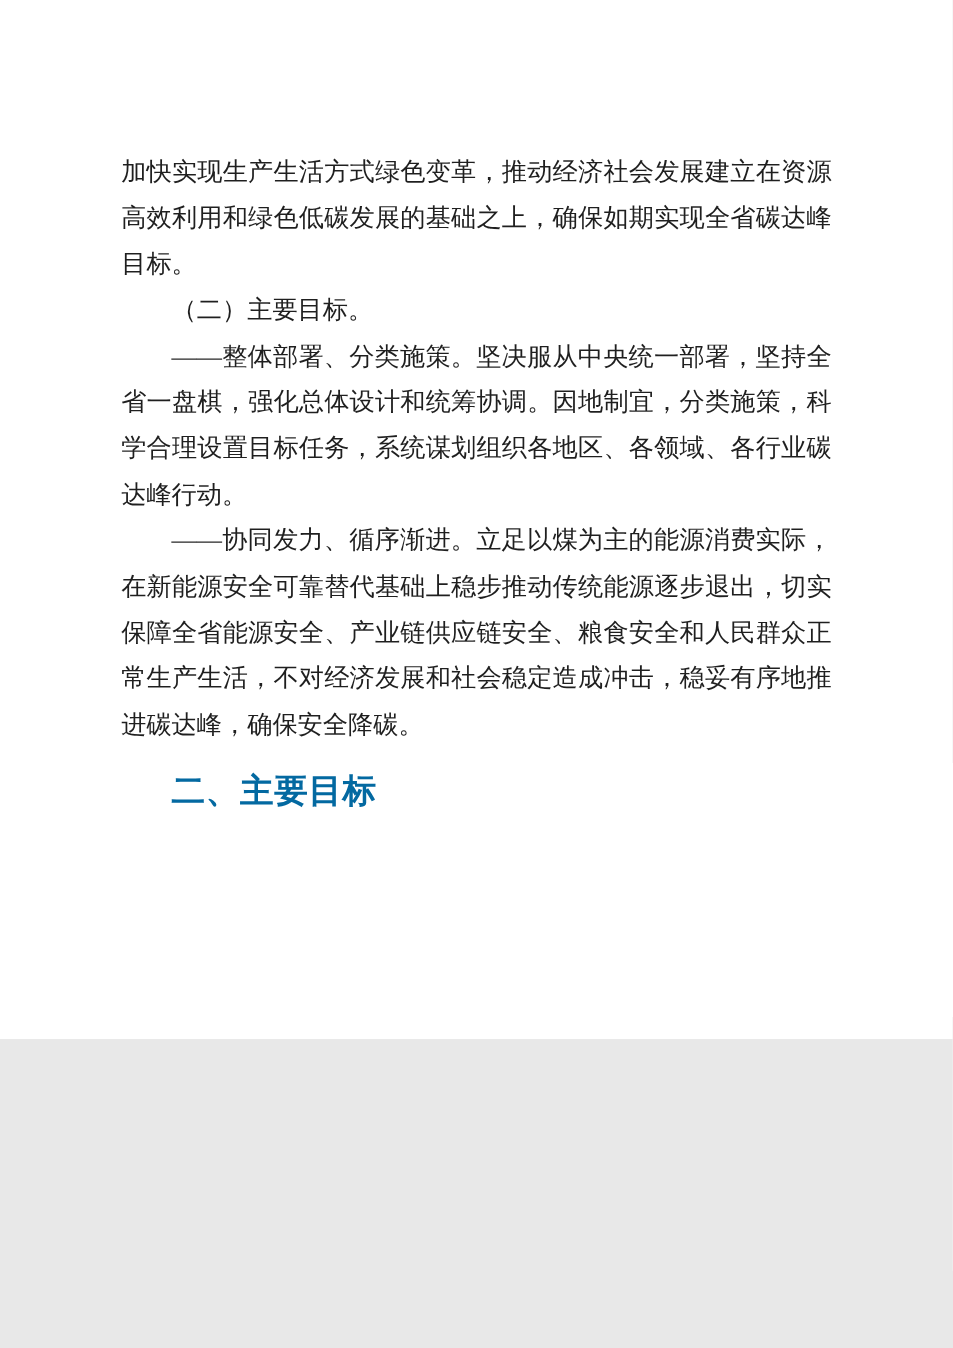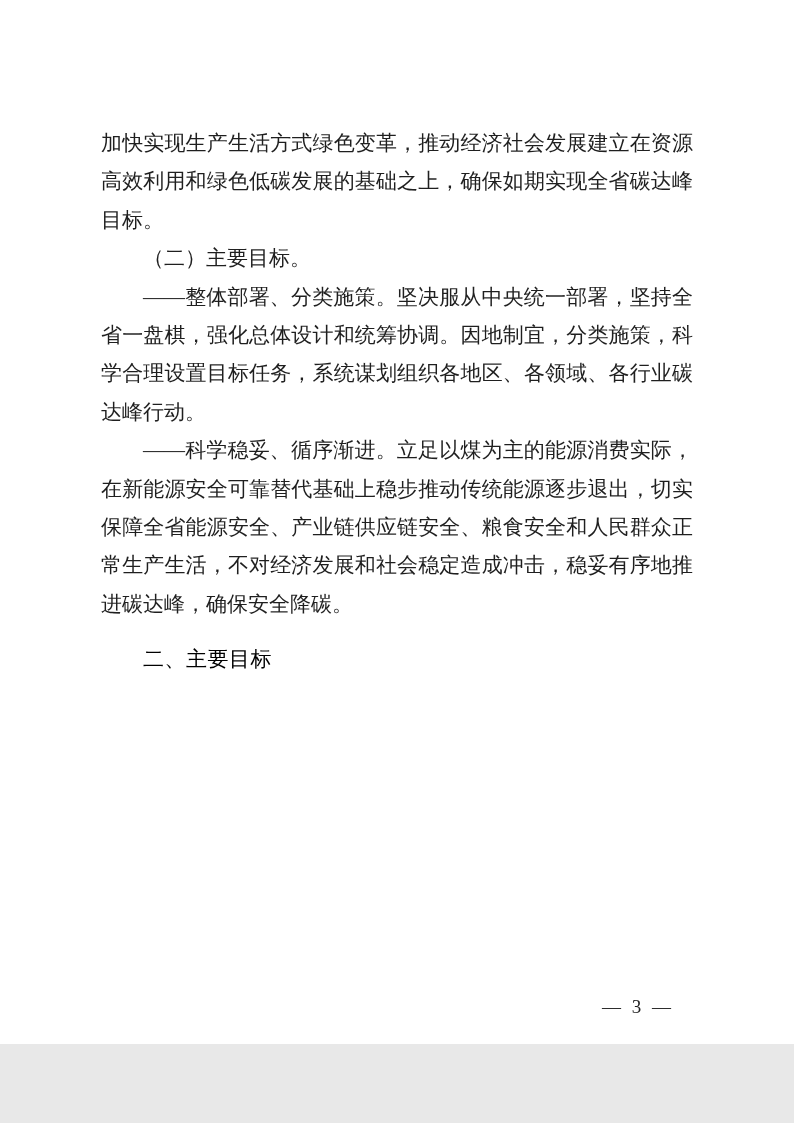--- a/index.html
+++ b/index.html
@@ -3,21 +3,21 @@
 <meta charset="utf-8">
 <style>
   html, body {
     margin: 0;
     padding: 0;
     background: #e8e8e8;
   }
   .page {
     position: relative;
     width: 794px;
-    height: 1044px;
+    height: 866px;
     margin: 0 auto;
     background: #ffffff;
     overflow: hidden;
     font-family: "Liberation Serif", "DejaVu Serif", serif;
     color: #1f1f1f;
   }
   .text-block {
     position: absolute;
     left: 101px;
     top: 124px;
@@ -34,23 +34,23 @@
   .text-block p.indent {
     text-indent: 42px;
   }
   
   .kai, .lead {
     font-family: "Liberation Serif", "DejaVu Serif", serif;
     margin-top: 20px;
   }
   .heading {
     font-family: "Liberation Sans", "DejaVu Sans", sans-serif;
-    font-weight: normal;
-    font-size: 21px;
-    color: #000000;
+    font-weight: bold;
+    font-size: 28px;
+    color: #0369a1;
     margin-top: 17px !important;
     letter-spacing: 0.5px;
   }
   .page-number {
     position: absolute;
     top: 996px;
     right: 120px;
     font-size: 19px;
     letter-spacing: 3px;
     color: #1f1f1f;
@@ -58,17 +58,17 @@
   }
 </style>
 </head>
 <body>
 
 <div class="page">
   <main class="text-block" id="paragraphs">
       <p class="body">加快实现生产生活方式绿色变革，推动经济社会发展建立在资源高效利用和绿色低碳发展的基础之上，确保如期实现全省碳达峰目标。</p>
       <p class="kai indent">（二）主要目标。</p>
       <p class="body indent"><span class="lead">——整体部署、分类施策。</span>坚决服从中央统一部署，坚持全省一盘棋，强化总体设计和统筹协调。因地制宜，分类施策，科学合理设置目标任务，系统谋划组织各地区、各领域、各行业碳达峰行动。</p>
-      <p class="body indent"><span class="lead">——科学稳妥、循序渐进。</span>立足以煤为主的能源消费实际，在新能源安全可靠替代基础上稳步推动传统能源逐步退出，切实保障全省能源安全、产业链供应链安全、粮食安全和人民群众正常生产生活，不对经济发展和社会稳定造成冲击，稳妥有序地推进碳达峰，确保安全降碳。</p>
+      <p class="body indent"><span class="lead">——协同发力、循序渐进。</span>立足以煤为主的能源消费实际，在新能源安全可靠替代基础上稳步推动传统能源逐步退出，切实保障全省能源安全、产业链供应链安全、粮食安全和人民群众正常生产生活，不对经济发展和社会稳定造成冲击，稳妥有序地推进碳达峰，确保安全降碳。</p>
       <p class="heading indent">二、主要目标</p>
     </main>
   <div class="page-number">— 3 —</div>
 </div>
 
 </body></html>

